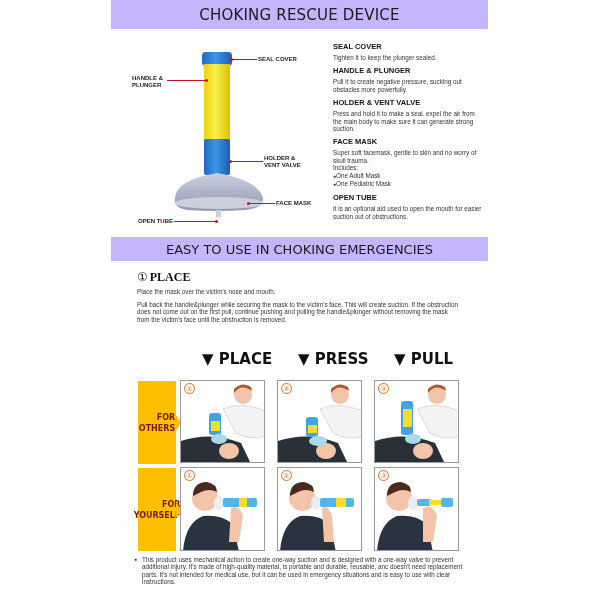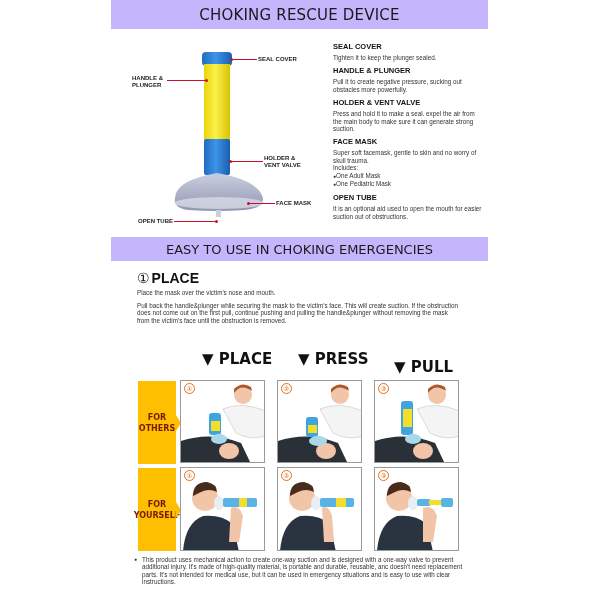--- a/index.html
+++ b/index.html
@@ -25,29 +25,29 @@
   
   .specs { position: absolute; left: 333px; top: 42px; width: 150px; }
   .spec { margin-bottom: 5px; }
   .spec-title { font-size: 7.5px; font-weight: bold; color: #111; margin-bottom: 3px; }
   .spec-text { font-size: 6.3px; line-height: 7.4px; color: #333; }
   .spec-list { list-style: none; font-size: 6.3px; line-height: 7.4px; color: #333; }
   .spec-list li::before { content: "\25CF "; font-size: 5px; }
 
   
   .steps { position: absolute; left: 137px; top: 270px; width: 325px; }
-  .step-head { font-family: Liberation Sans, sans-serif; font-weight: bold; font-size: 14px; color: #111; margin-bottom: 3px; }
+  .step-head { font-family: Liberation Serif, serif; font-weight: bold; font-size: 12px; color: #111; margin-bottom: 3px; }
   .step-head .num { font-weight: normal; margin-right: 2px; }
   .step-text { font-size: 6.3px; line-height: 7.5px; color: #333; margin-bottom: 5px; }
 
   
   .col-head { position: absolute; top: 350px; font-weight: bold; font-size: 15px; color: #111; font-family: "DejaVu Sans", sans-serif; }
   .row-tag {
     position: absolute; left: 138px; width: 38px; background: #fdbf00;
-    display: flex; align-items: center; justify-content: center; text-align: center;
+    display: flex; align-items: center; justify-content: center; text-align: right;
     font-family: "DejaVu Sans", sans-serif; font-size: 8px; font-weight: bold; color: #7a1a00; line-height: 11px;
   }
   .row-tag::after {
     content: ""; position: absolute; right: -5px; top: 50%; transform: translateY(-50%);
     border-top: 8px solid transparent; border-bottom: 8px solid transparent; border-left: 5px solid #fdbf00;
   }
   .panel { position: absolute; width: 85px; background: #fff; border: 1px solid #9a9a9a; overflow: hidden; }
   .panel-num {
     position: absolute; left: 3px; top: 2px; width: 11px; height: 11px; border-radius: 50%;
     border: 1px solid #e0701a; color: #e0701a; font-size: 7px; line-height: 9px; text-align: center;
@@ -149,21 +149,21 @@
     <div class="step-head"><span class="num">①</span><span>PLACE</span></div>
     <div class="step-text">Place the mask over the victim's nose and mouth.</div>
   </div>
   <div>
     <div class="step-text">Pull back the handle&amp;plunger while securing the mask to the victim's face. This will create suction. If the obstruction does not come out on the first pull, continue pushing and pulling the handle&amp;plunger without removing the mask from the victim's face until the obstruction is removed.</div>
   </div>
 </div>
 
 <div class="col-head" style="left:202px;">▼ PLACE</div>
 <div class="col-head" style="left:298px;">▼ PRESS</div>
-<div class="col-head" style="left:394px;margin-top:8px;">▼ PULL</div>
+<div class="col-head" style="left:394px;">▼ PULL</div>
 
 <div class="row-tag" style="top:381px; height:83px; white-space:pre-line;">FOR
 OTHERS</div>
 <div class="row-tag" style="top:468px; height:83px; white-space:pre-line;">FOR
 YOURSELF</div>
 
 <div class="panel" style="left:180px; top:380px; height:83px;">
   <svg width="85" height="83">
     <path d="M0,60 Q30,50 60,62 L70,83 L0,83 Z" fill="#2a3038"></path>
     <ellipse cx="48" cy="70" rx="10" ry="8" fill="#f2c4a8"></ellipse>

